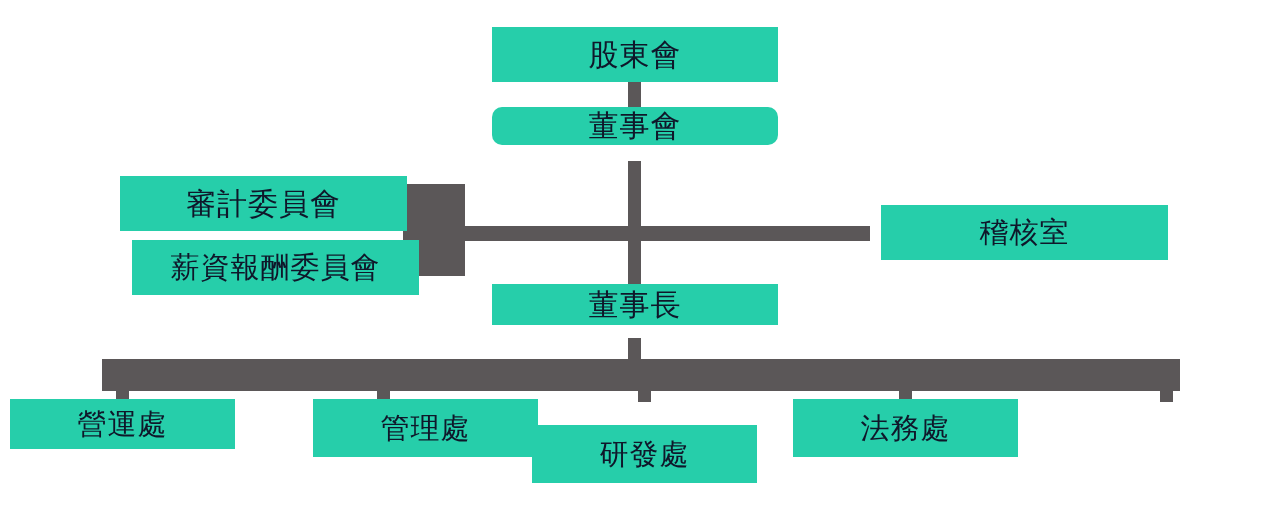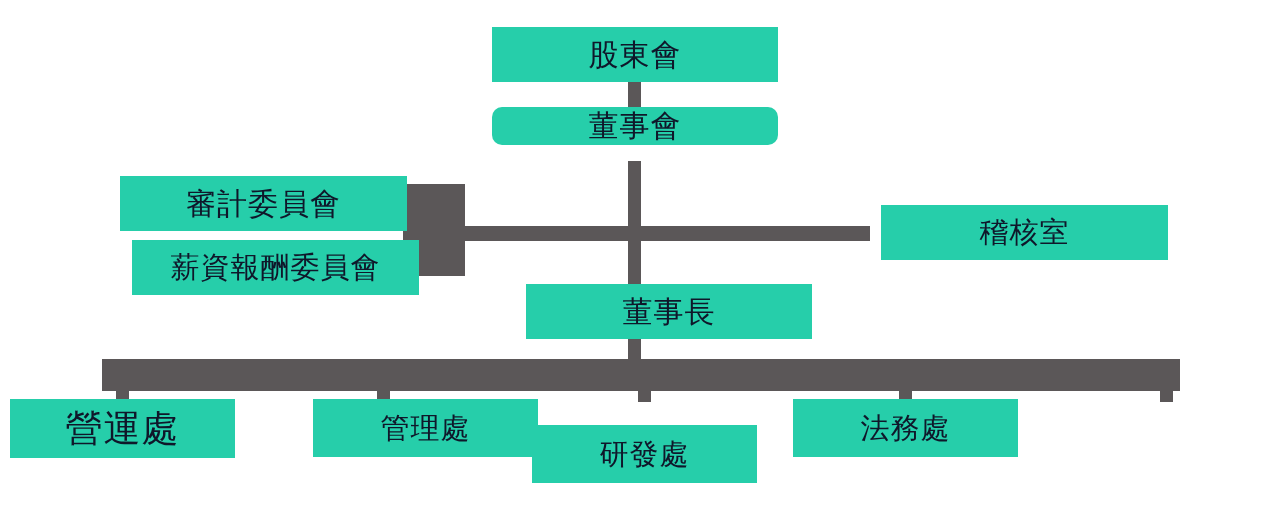--- a/index.html
+++ b/index.html
@@ -39,23 +39,23 @@
     position: absolute;
     background: #5b5758;
     z-index: 1;
   }
   
   #node-shareholders { left: 492px; top: 27px;  width: 286px; height: 55px; font-size: 30px; }
   #node-board        { left: 492px; top: 107px; width: 286px; height: 38px; font-size: 30px; border-radius: 10px; }
   #node-audit-comm   { left: 120px; top: 176px; width: 287px; height: 55px; font-size: 30px; }
   #node-comp-comm    { left: 120px; top: 240px; width: 287px; height: 55px; font-size: 29px; margin-left: 12px; }
   #node-audit-office { left: 881px; top: 205px; width: 287px; height: 55px; font-size: 29px; }
-  #node-chairman     { left: 492px; top: 284px; width: 286px; height: 55px; font-size: 30px; margin-left: 34px; }
+  #node-chairman     { left: 492px; top: 284px; width: 286px; height: 41px; font-size: 30px; }
 
-  #node-dept-0 { left: 10px;   top: 399px; width: 225px; height: 59px; font-size: 37px; }
+  #node-dept-0 { left: 10px;   top: 399px; width: 225px; height: 50px; font-size: 29px; }
   #node-dept-1 { left: 271px;  top: 399px; width: 225px; height: 58px; font-size: 29px; margin-left: 42px; }
   #node-dept-2 { left: 532px;  top: 399px; width: 225px; height: 58px; font-size: 29px; margin-top: 26px; }
   #node-dept-3 { left: 793px;  top: 399px; width: 225px; height: 58px; font-size: 29px; text-align: center; }
   #node-dept-4 { left: 1054px; top: 399px; width: 225px; height: 58px; font-size: 29px; }
 
   
   
   #conn-trunk-1      { left: 628px; top: 82px;  width: 13px; height: 27px; }
   
   #conn-trunk-2      { left: 628px; top: 161px; width: 13px; height: 125px; }

